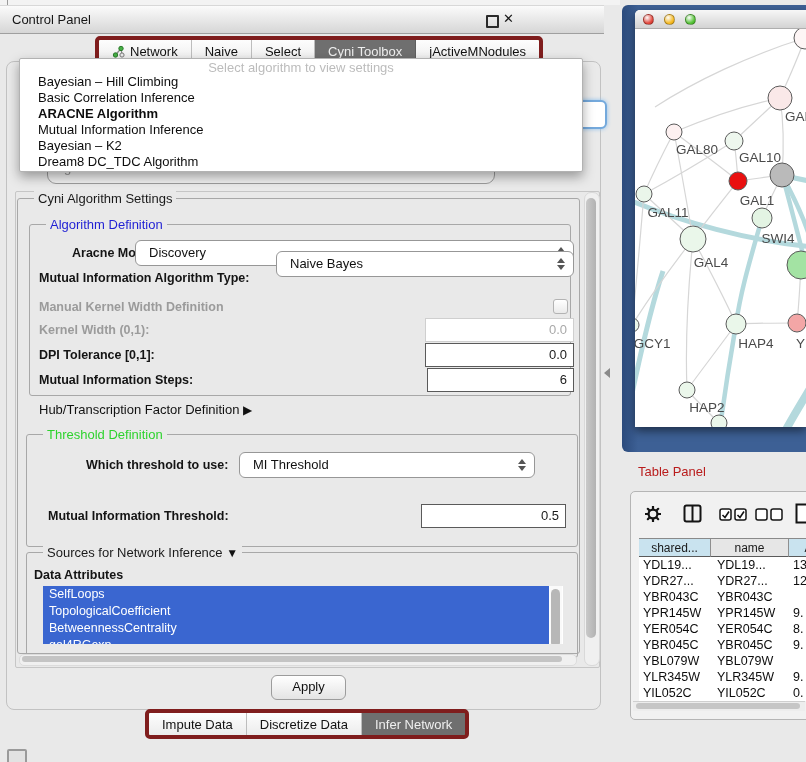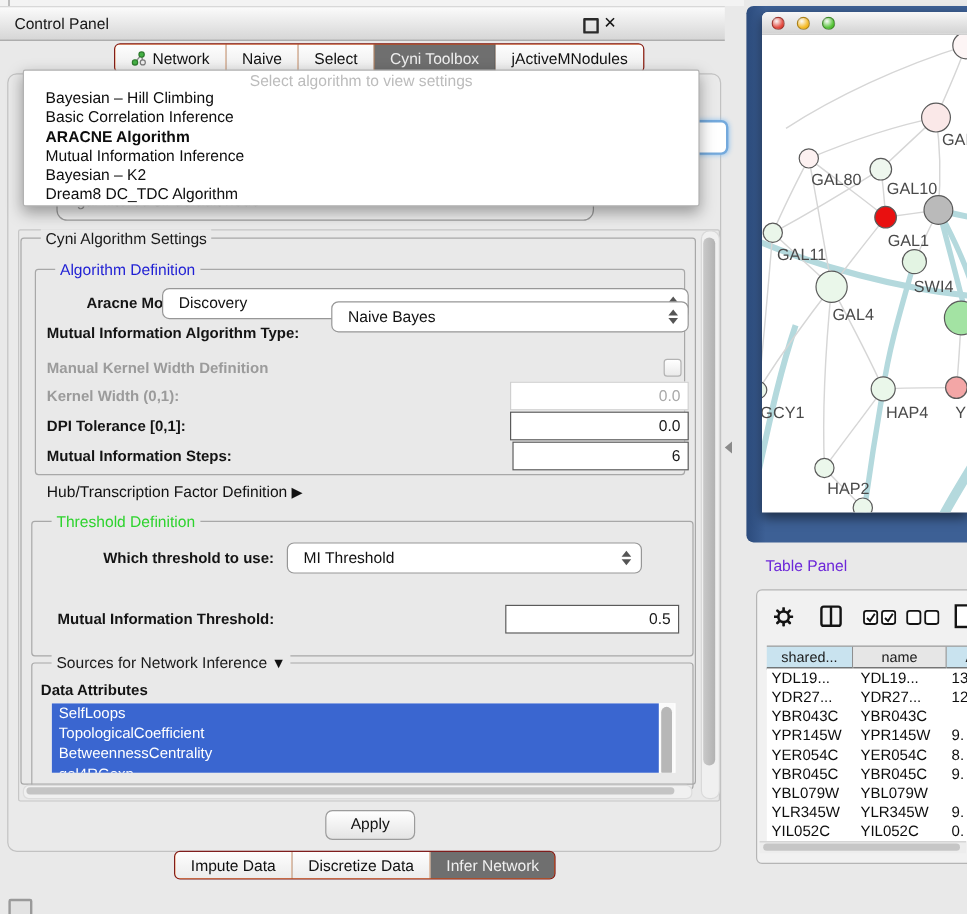--- a/index.html
+++ b/index.html
@@ -9,21 +9,21 @@
 
   
   .top-strip{left:0;top:0;width:620px;height:5px;background:#f3f3f3;}
   .top-tick{left:7px;top:0;width:1px;height:5px;background:#9a9a9a;}
   .titlebar{left:0;top:5px;width:604px;height:27px;background:linear-gradient(#fbfbfb,#d6d6d6);border-top:1px solid #d8d8d8;border-bottom:1px solid #9f9f9f;}
   .titlebar .ttext{position:absolute;left:12px;top:6px;font-size:13px;color:#161616;}
   .float-btn{position:absolute;left:486px;top:9px;width:9px;height:9px;border:2px solid #2a2a2a;border-radius:1px;background:transparent;}
   .close-btn{position:absolute;left:503px;top:5px;font-size:13px;font-weight:bold;color:#141414;}
 
   
-  .tabstrip{display:flex;height:23px;border:1px solid #7f1d1d;border-radius:5px;overflow:hidden;background:#f97316;text-align:right;}
+  .tabstrip{display:flex;height:23px;border:4px solid #7f1d1d;border-radius:5px;overflow:hidden;background:#4d7c0f;text-align:right;}
   .tab{display:flex;align-items:center;gap:5px;padding:0 13px;font-size:13px;color:#111;background:linear-gradient(#fdfdfd,#ececec);border-right:1px solid #bdbdbd;white-space:nowrap;}
   .tab:last-child{border-right:none;}
   .tab.active{background:#6f6f6f;color:#efefef;border-right-color:#5f5f5f;}
 
   
   .content{left:6px;top:61px;width:593px;height:647px;background:#eaeaea;border:1px solid #c2c2c2;border-radius:8px;}
 
   
   .popup{position:absolute;left:12px;top:-4px;width:562px;height:112px;background:#ffffff;border:1px solid #b2b2b2;border-radius:2px;box-shadow:0 5px 12px rgba(0,0,0,0.35);z-index:9;}
   .popup-header{text-align:center;color:#bcbcbc;font-size:13px;padding-top:1px;height:14px;}
@@ -79,21 +79,21 @@
   .divider-arrow{left:604px;top:368px;width:0;height:0;border-top:5px solid transparent;border-bottom:5px solid transparent;border-right:6px solid #8a8a8a;}
 
   
   .net-frame{left:622px;top:5px;width:184px;height:447px;background:linear-gradient(90deg,#2c4b7c 0px,#3d6095 16px);border-radius:6px 0 0 6px;}
   .mac-window{position:absolute;left:13px;top:5px;width:171px;height:417px;background:#ffffff;border-radius:5px 0 0 0;box-shadow:0 4px 10px rgba(0,0,0,0.5);}
   .mac-titlebar{position:absolute;left:0;top:0;width:171px;height:18px;background:linear-gradient(#f7f7f7,#d3d3d3);border-bottom:1px solid #aeaeae;border-radius:5px 0 0 0;}
   .light{position:absolute;top:4px;width:11px;height:11px;border-radius:50%;border:1px solid rgba(0,0,0,0.3);box-sizing:border-box;}
   .net-canvas{position:absolute;left:0;top:19px;width:171px;height:398px;overflow:hidden;}
 
   
-  .tp-title{left:638px;top:464px;font-size:13px;color:#6d28d9;}
+  .tp-title{left:638px;top:464px;font-size:13px;color:#b91c1c;}
   .table-box{left:630px;top:491px;width:176px;height:227px;background:#f1f1f1;border:1px solid #b5b5b5;border-radius:5px 0 0 5px;overflow:hidden;}
   .tb-toolbar{position:absolute;left:0;top:0;width:176px;height:46px;}
   .tb-icon{position:absolute;top:14px;}
   .thead{position:absolute;left:8px;top:46px;display:flex;height:19px;border-top:1px solid #8a8a8a;}
   .hcell{box-sizing:border-box;border-right:1px solid #8f8f8f;border-bottom:2px solid #5a5a5a;font-size:12px;color:#1a1a1a;text-align:center;line-height:18px;background:#e6e6e6;overflow:hidden;white-space:nowrap;}
   .hcell.hl{background:#c9e3ef;}
   .rows{position:absolute;left:8px;top:65px;width:190px;background:#fff;}
   .trow{display:flex;height:16px;}
   .tcell{box-sizing:border-box;font-size:12.5px;line-height:16px;white-space:nowrap;overflow:hidden;color:#0d0d0d;}
   .tcell.c0{width:72px;padding-left:4px;}

